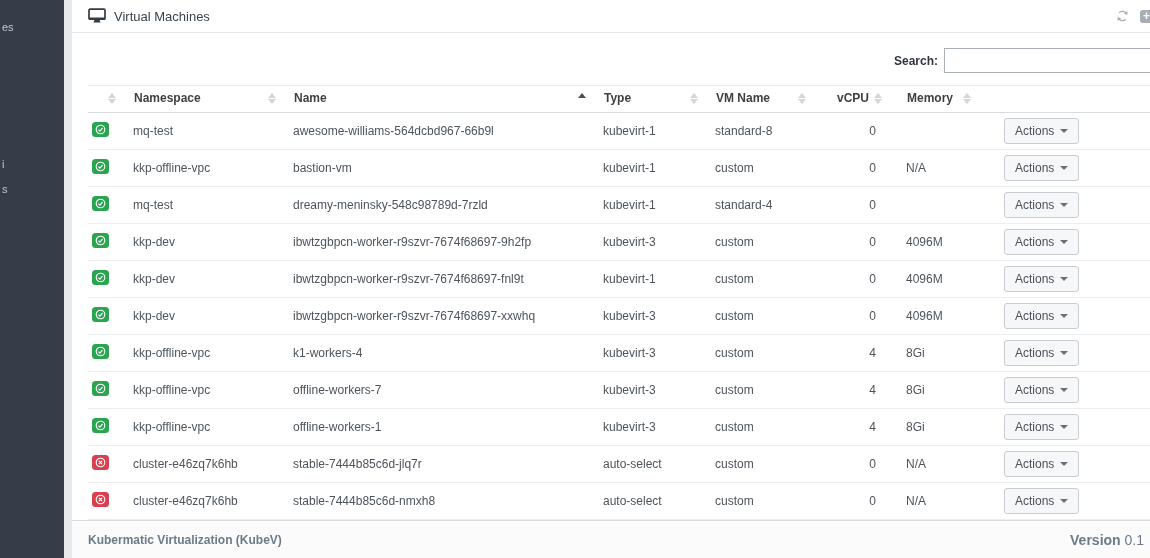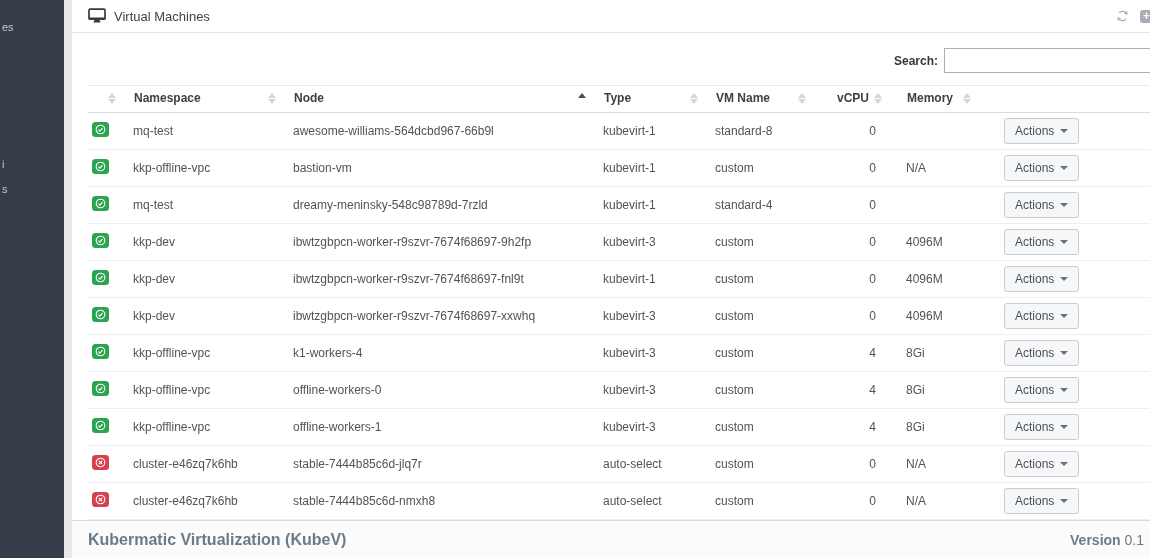--- a/index.html
+++ b/index.html
@@ -99,21 +99,21 @@
     display:inline-block;width:0;height:0;margin-left:6px;
     border-left:4px solid transparent;border-right:4px solid transparent;
     border-top:4px solid #6a7077;
   }
   
   .foot{
     margin-top:auto;flex:none;border-top:1px solid #d9dcdf;background:#fbfbfc;
     display:flex;align-items:center;justify-content:space-between;
     padding:0 2px 0 16px;height:37px;
   }
-  .foot .brand{font-size:16px;font-weight:bold;color:#6c7a89;}
+  .foot .brand{font-size:12px;font-weight:bold;color:#6c7a89;}
   .foot .ver{font-size:14px;color:#6c7a89;margin-right:4px;white-space:nowrap;}
   .foot .ver b{font-weight:bold;}
 </style>
 </head>
 <body>
 
 <div class="sidebar">
   <span class="sb-frag f0">es</span>
   <span class="sb-frag f1">i</span>
   <span class="sb-frag f2">s</span>
@@ -173,21 +173,21 @@
           <span class="h-flex">
               <span class="h-label">Namespace</span>
           <span class="sort">
                 <i class="s-up"></i>
                 <i class="s-down"></i>
               </span>
             </span>
         </th>
         <th class="c-pad">
           <span class="h-flex">
-              <span class="h-label">Node</span>
+              <span class="h-label">Name</span>
           <span class="sort asc">
                 <i class="s-up"></i>
                 <i class="s-down"></i>
               </span>
             </span>
         </th>
         <th class="c-pad">
           <span class="h-flex">
               <span class="h-label">Type</span>
           <span class="sort">
@@ -411,21 +411,21 @@
         <span class="st running">
           <svg class="ic-run" width="17" height="15" viewBox="0 0 17 15">
             <rect width="17" height="15" rx="3.5" fill="#2aa44f"></rect>
             <circle cx="8.5" cy="7.5" r="4.3" fill="none" stroke="#ffffff" stroke-width="1.1"></circle>
             <path d="M6.5 7.7 L7.9 9.1 L10.5 6.1" stroke="#ffffff" stroke-width="1.2" fill="none"></path>
           </svg>
 
         </span>
       </td>
       <td class="c-pad">kkp-offline-vpc</td>
-      <td class="c-pad">offline-workers-0</td>
+      <td class="c-pad">offline-workers-7</td>
       <td class="c-pad">kubevirt-3</td>
       <td class="c-pad">custom</td>
       <td class="c-vcpu">4</td>
       <td class="c-mem">8Gi</td>
       <td class="c-act">
         <button class="btn">
           <span class="btn-label">Actions</span>
           <span class="caret"></span>
         </button>
       </td>

